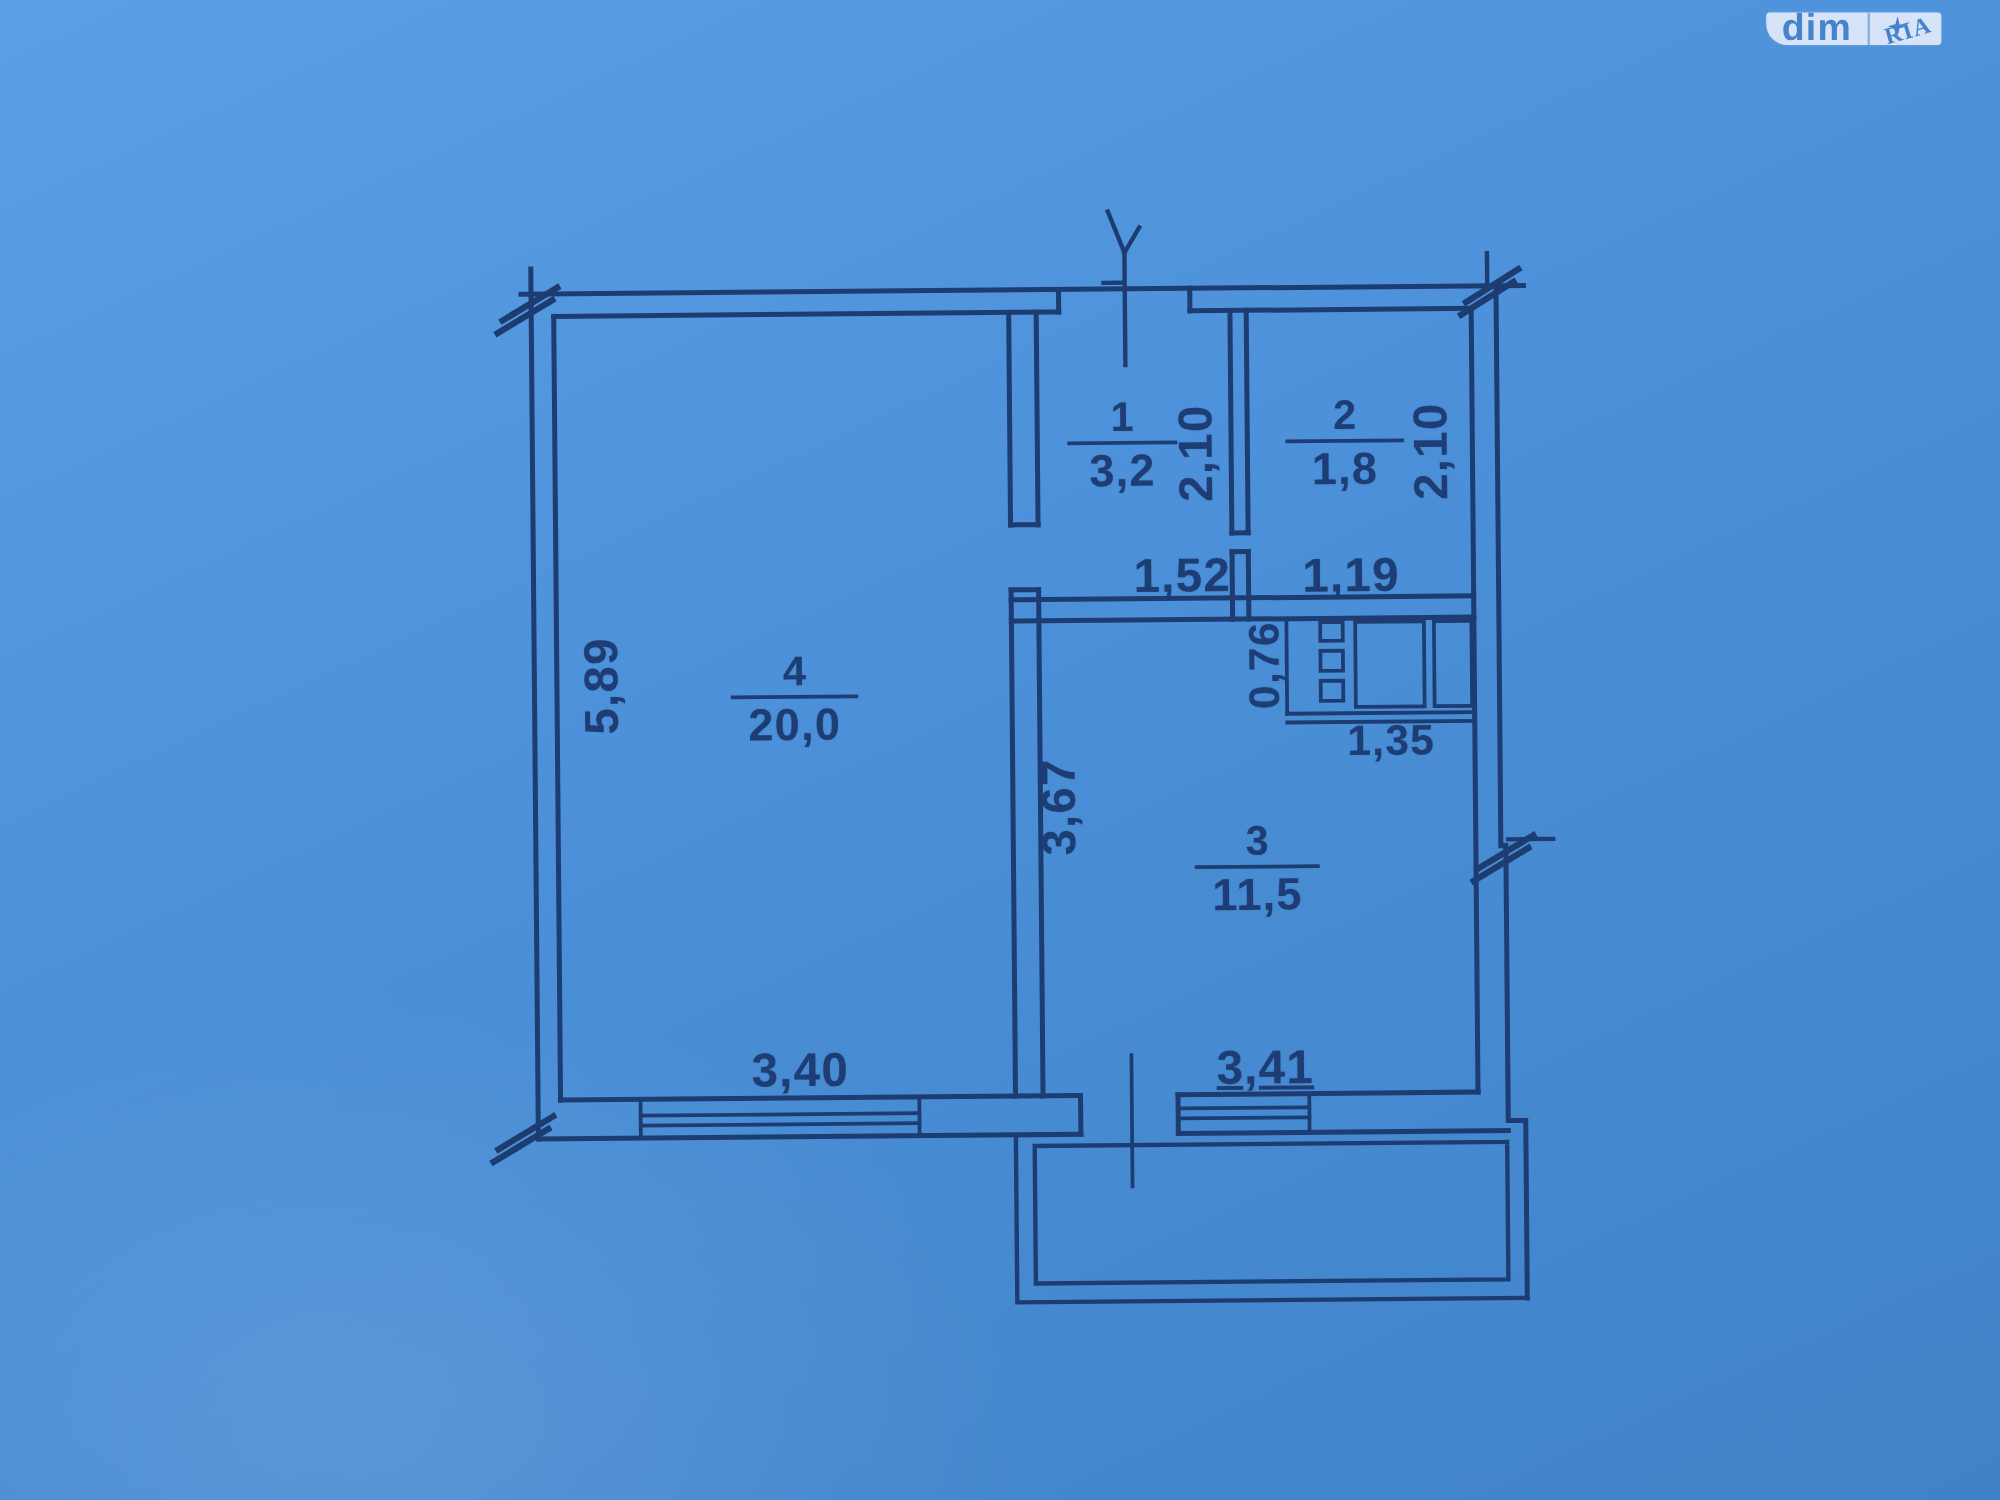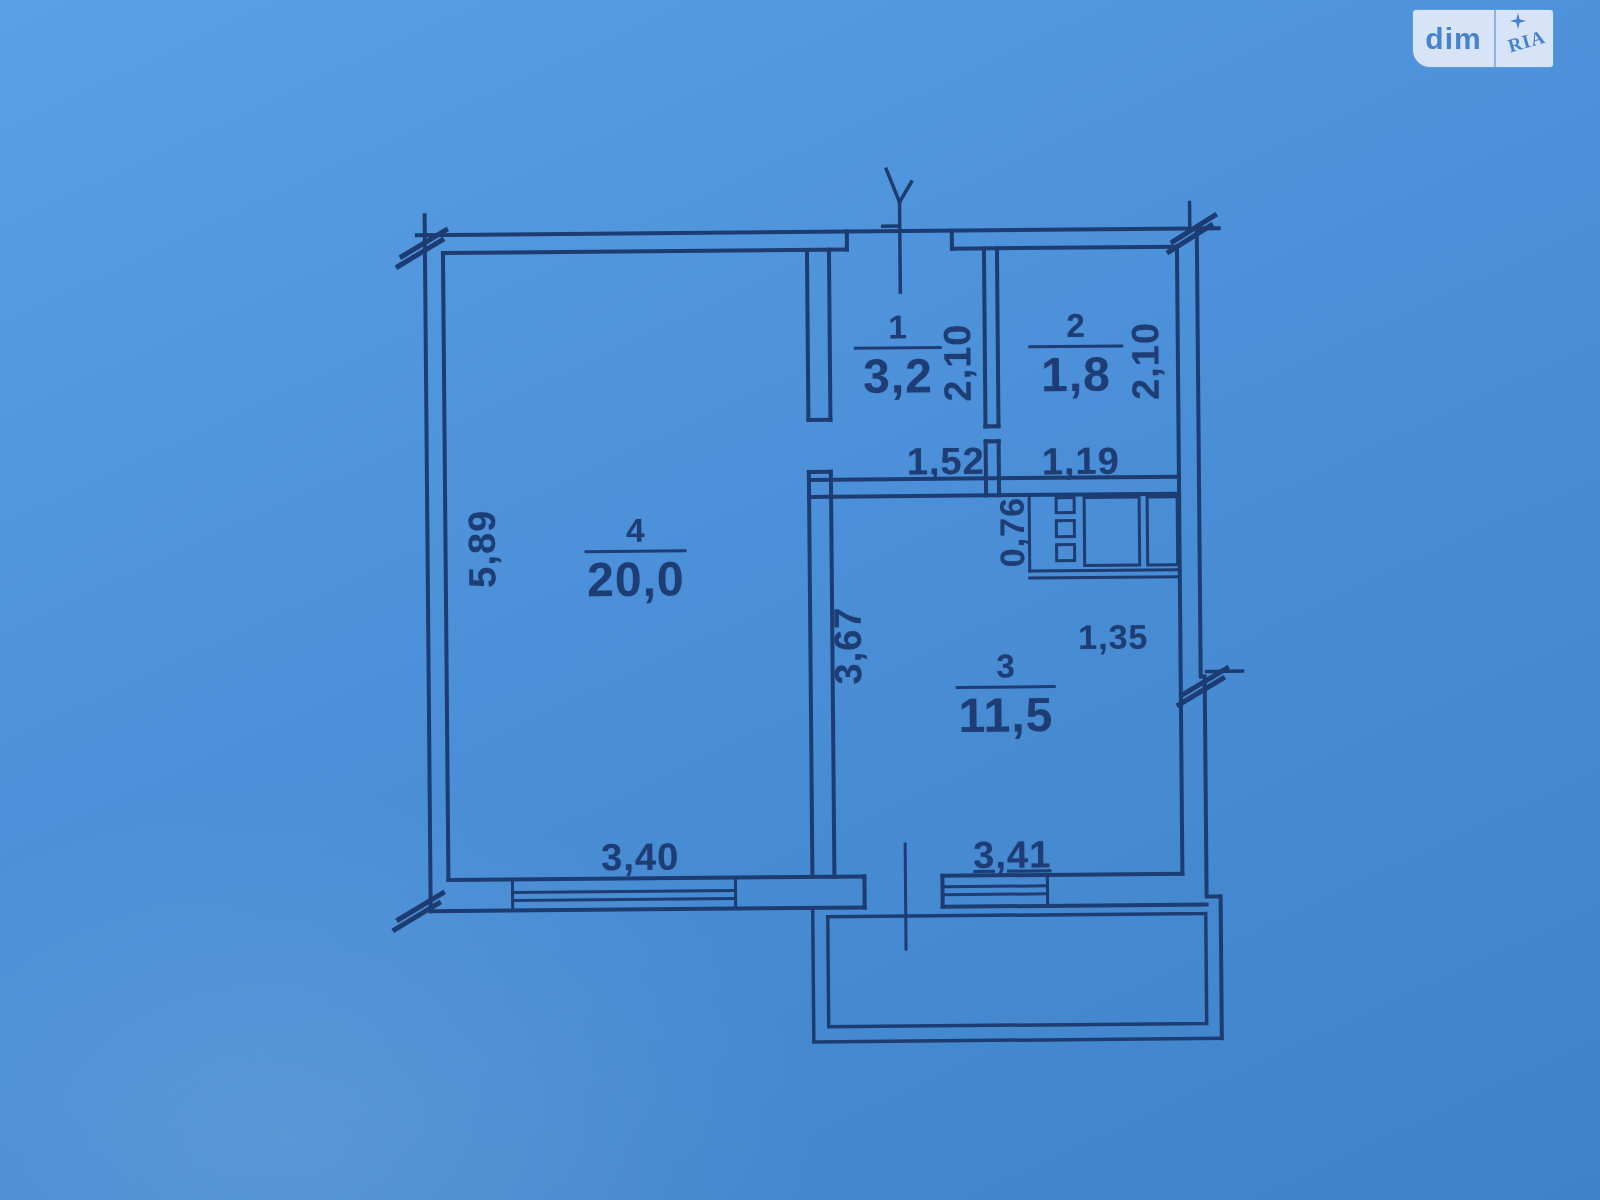--- a/index.html
+++ b/index.html
@@ -32,23 +32,23 @@
   .lbl.small{font-size:34px;}
   .room-label{
     position:absolute;
     transform:translate(-50%,-50%);
     display:flex;flex-direction:column;align-items:center;
     color:#1e3d74;
     text-shadow:0 0 1px rgba(29,60,114,0.35);
   }
   .room-label .rnum{font-size:33px;font-weight:700;line-height:1.0;margin-bottom:3px;}
   .room-label .rline{height:3px;background:#1e3d74;margin:0 0 2px 0;}
-  .room-label .rarea{font-size:48px;font-weight:700;line-height:1.05;letter-spacing:1px;}
+  .room-label .rarea{font-size:36px;font-weight:700;line-height:1.05;letter-spacing:1px;}
   .logo{
-    position:absolute;left:1413px;top:10px;width:140px;height:57px;
+    position:absolute;left:1413px;top:10px;width:140px;height:26px;
     background:#d7e4f7;
     border-radius:3px 3px 3px 17px;
     display:flex;align-items:stretch;
     box-shadow:0 0 0 1px rgba(255,255,255,0.08);
   }
   .logo-dim{
     flex:1;display:flex;align-items:center;justify-content:center;
     color:#4583cd;font-size:30px;font-weight:700;letter-spacing:1px;
     border-right:2px solid #8db3e4;
   }
@@ -151,21 +151,21 @@
     <div class="rarea">11,5</div>
   </div>
   <div class="room-label" style="left:636px;top:558px;">
     <div class="rnum">4</div>
     <div class="rline" style="width:102px;"></div>
     <div class="rarea">20,0</div>
   </div>
 
   <div class="lbl" style="left:947px;top:463px;">1,52</div>
   <div class="lbl" style="left:1082px;top:464px;">1,19</div>
-  <div class="lbl small" style="left:1113px;top:596px;margin-top:44px;">1,35</div>
+  <div class="lbl small" style="left:1113px;top:596px;">1,35</div>
   <div class="lbl" style="left:638px;top:856px;">3,40</div>
   <div class="lbl" style="left:1010px;top:857px;text-decoration:underline;">3,41</div>
 
   <div class="lbl v" style="left:960px;top:364px;">2,10</div>
   <div class="lbl v" style="left:1148px;top:364px;">2,10</div>
   <div class="lbl v small" style="left:1013px;top:534px;">0,76</div>
   <div class="lbl v" style="left:848px;top:646px;">3,67</div>
   <div class="lbl v" style="left:483px;top:546px;">5,89</div>
 
 </div>

